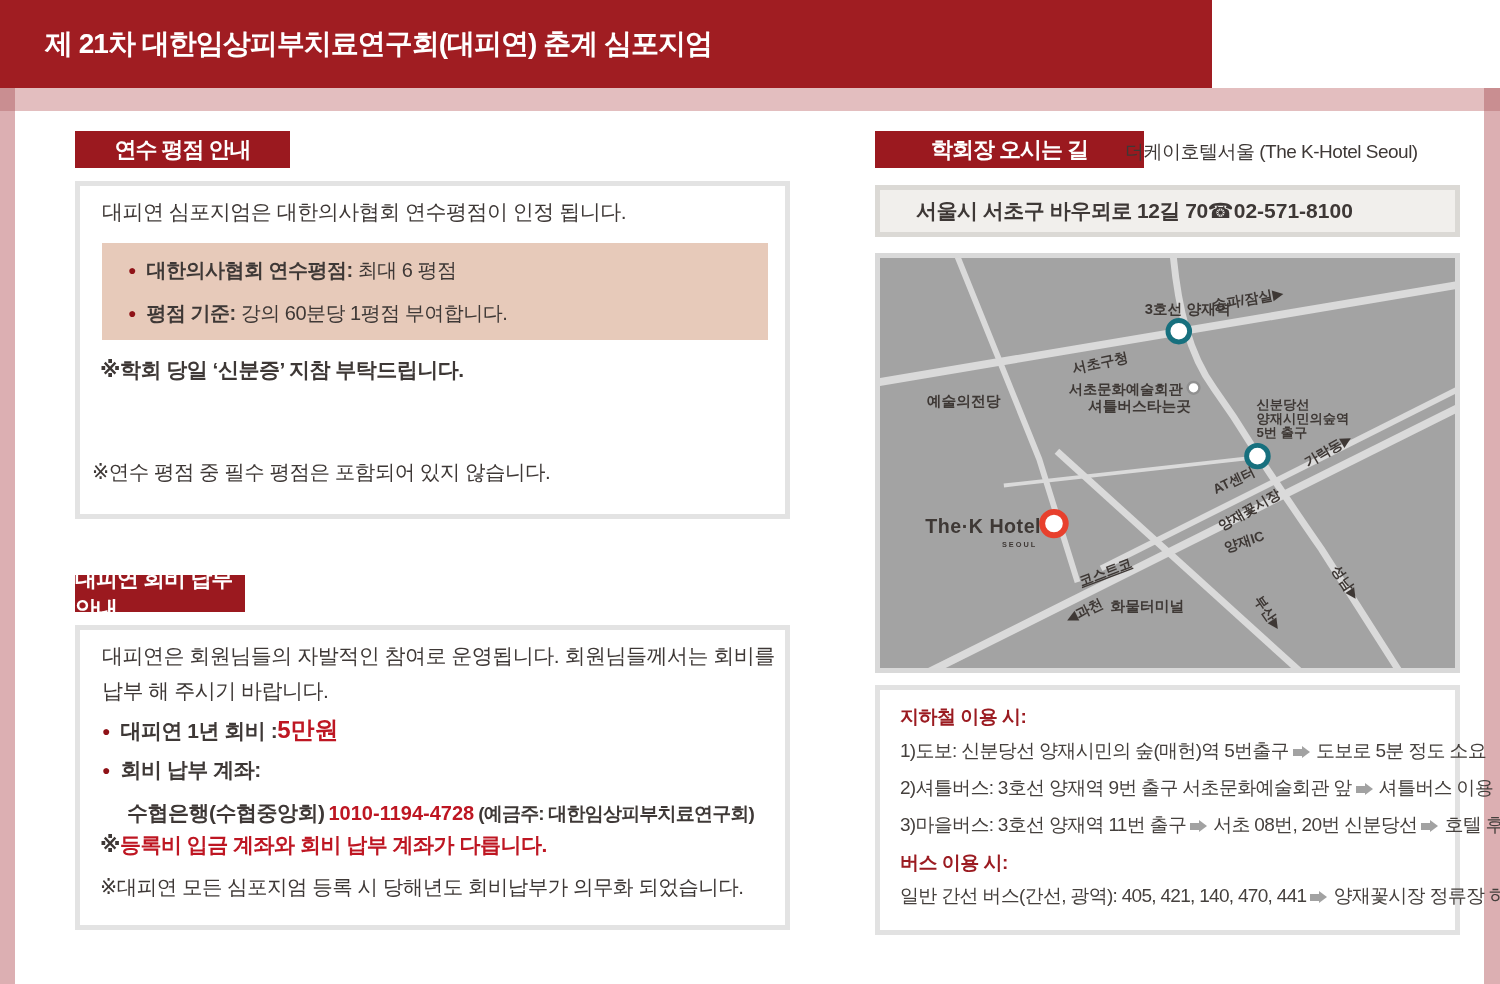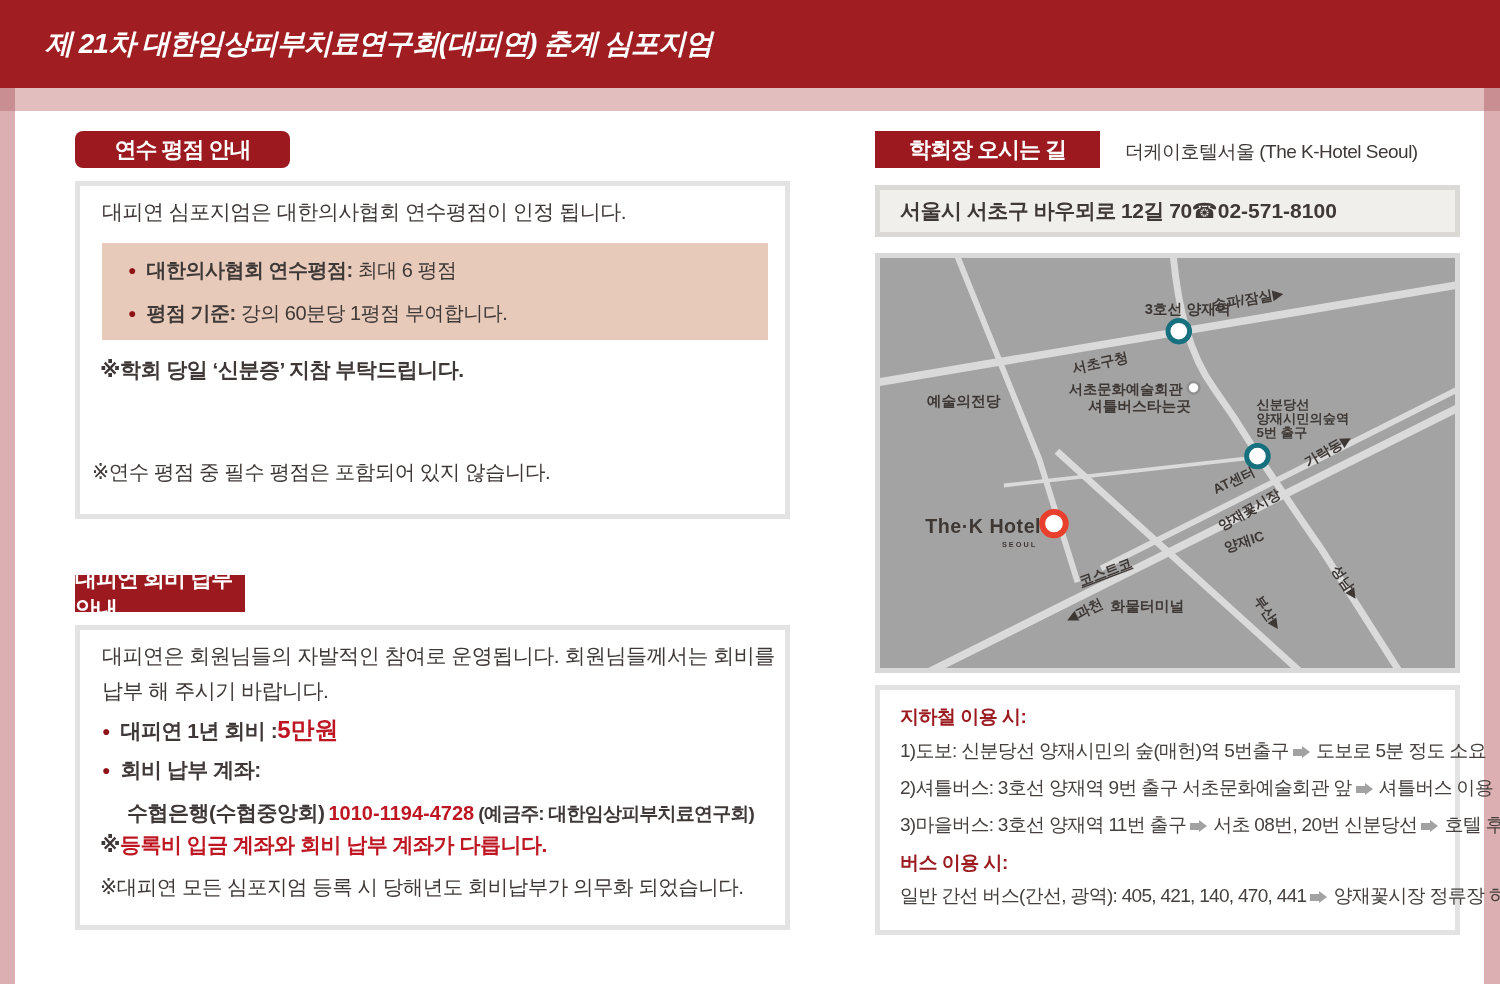--- a/index.html
+++ b/index.html
@@ -4,21 +4,21 @@
 <style>
   html,body{margin:0;padding:0;}
   body{
     width:1500px;height:984px;position:relative;overflow:hidden;
     background:#ffffff;
     font-family:"Liberation Sans","DejaVu Sans",sans-serif;
     color:#3E3836;
   }
   .abs{position:absolute;}
   
-  .header{left:0;top:0;width:1500px;height:88px;background:#A01D22;display:flex;align-items:center;font-style:italic;}
+  .header{left:0;top:0;width:1212px;height:88px;background:#A01D22;display:flex;align-items:center;}
   .header h1{margin:0 0 0 45px;font-size:28px;font-weight:bold;color:#ffffff;letter-spacing:-1px;}
   .hstrip{left:0;top:88px;width:1500px;height:23px;background:#E3BEBF;}
   .vstrip-l{left:0;top:88px;width:15px;height:896px;background:#DCAFB2;}
   .vstrip-r{left:1484px;top:88px;width:16px;height:896px;background:#DCAFB2;}
   .corner-l{left:0;top:88px;width:15px;height:23px;background:#C98E91;}
   .corner-r{left:1484px;top:88px;width:16px;height:23px;background:#C98E91;}
   
   .badge{background:#9B191F;color:#fff;font-weight:bold;font-size:22px;letter-spacing:-1px;
          display:flex;align-items:center;justify-content:center;}
   
@@ -27,21 +27,21 @@
   .dot{color:#8F1217;font-size:14px;margin-right:10px;position:relative;top:-2px;}
   .b{font-weight:bold;}
   .red{color:#BE1622;}
   .darkredtxt{color:#9B1B21;}
   .note{font-size:20.5px;letter-spacing:-0.5px;}
   .txt21{font-size:21px;letter-spacing:-0.5px;}
   .txt20{font-size:20px;letter-spacing:-0.5px;}
   .row{display:flex;align-items:baseline;}
   
   .addrbar{background:#F1EFEC;border:5px solid #DBD9D5;display:flex;align-items:center;}
-  .addrbar .t{margin-left:20px;font-size:21px;font-weight:bold;letter-spacing:-0.5px;}
+  .addrbar .t{margin-left:36px;font-size:21px;font-weight:bold;letter-spacing:-0.5px;}
   .addrbar .p{font-size:21px;font-weight:bold;}
   
   .transit-line{font-size:19px;letter-spacing:-0.7px;color:#45403D;white-space:nowrap;}
   .ttl{font-size:19px;font-weight:bold;letter-spacing:-0.5px;}
   .arr{display:inline-block;width:9px;height:7px;background:#A2A2A2;position:relative;margin:0 14px 0 4px;vertical-align:1px;}
   .arr::after{content:"";position:absolute;left:9px;top:-3px;width:0;height:0;
               border-left:8px solid #A2A2A2;border-top:6.5px solid transparent;border-bottom:6.5px solid transparent;}
   
   svg text{font-family:"Liberation Sans","DejaVu Sans",sans-serif;fill:#3E3835;font-weight:bold;}
 </style>
@@ -50,21 +50,21 @@
 
 <div class="abs header">
   <h1>제 21차 대한임상피부치료연구회(대피연) 춘계 심포지엄</h1>
 </div>
 <div class="abs hstrip"></div>
 <div class="abs vstrip-l"></div>
 <div class="abs vstrip-r"></div>
 <div class="abs corner-l"></div>
 <div class="abs corner-r"></div>
 
-<div class="abs badge" style="left:75px;top:131px;width:215px;height:37px;border-radius:8px;">
+<div class="abs badge" style="left:75px;top:131px;width:215px;height:37px;">
   <span>연수 평점 안내</span>
 </div>
 
 <div class="abs panel" style="left:75px;top:181px;width:705px;height:328px;">
   <div class="abs txt21" style="left:22px;top:12px;">대피연 심포지엄은 대한의사협회 연수평점이 인정 됩니다.</div>
 
   <div class="abs beige" style="left:22px;top:57px;width:666px;height:97px;">
     <div class="abs row" style="left:26px;top:14px;">
       <span class="dot">●</span>
       <span class="txt20"><span class="b">대한의사협회 연수평점:</span><span> 최대 6 평점</span></span>
@@ -109,21 +109,21 @@
   </div>
 
   <div class="abs txt21 b" style="left:20px;top:201px;">
     <span>※</span><span class="red">등록비 입금 계좌와 회비 납부 계좌가 다릅니다.</span>
   </div>
   <div class="abs note" style="left:20px;top:243px;">
     <span>※</span><span>대피연 모든 심포지엄 등록 시 당해년도 회비납부가 의무화 되었습니다.</span>
   </div>
 </div>
 
-<div class="abs badge" style="left:875px;top:131px;width:225px;height:37px;">
+<div class="abs badge" style="left:875px;top:131px;width:269px;height:37px;">
   <span>학회장 오시는 길</span>
 </div>
 <div class="abs" style="left:1125px;top:139px;font-size:19px;letter-spacing:-0.5px;">더케이호텔서울 (The K-Hotel Seoul)</div>
 
 <div class="abs addrbar" style="left:875px;top:185px;width:575px;height:42px;">
   <span class="t">서울시 서초구 바우뫼로 12길 70</span>
   <span class="p">☎02-571-8100</span>
 </div>
 
 <div class="abs" style="left:875px;top:253px;width:575px;height:410px;background:#a3a3a3;border:5px solid #D9D9D9;">

